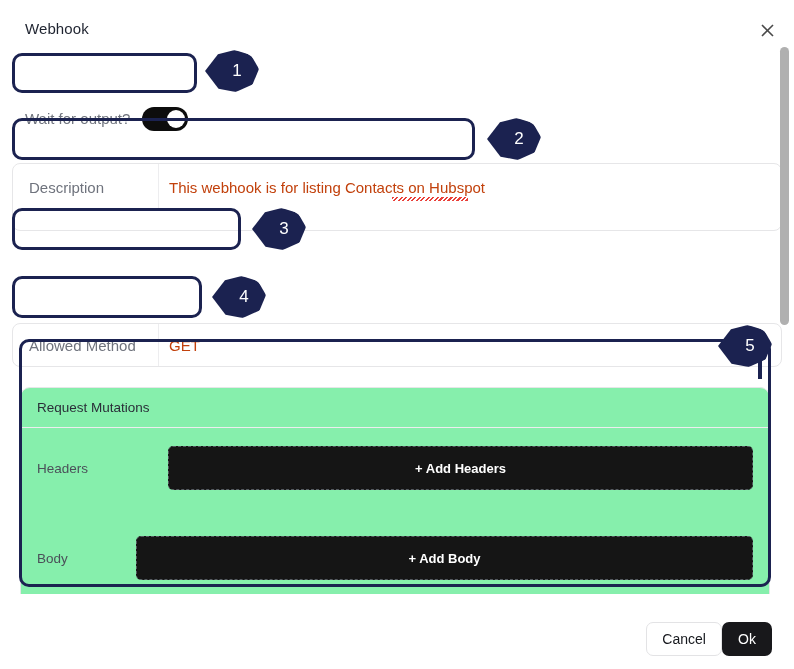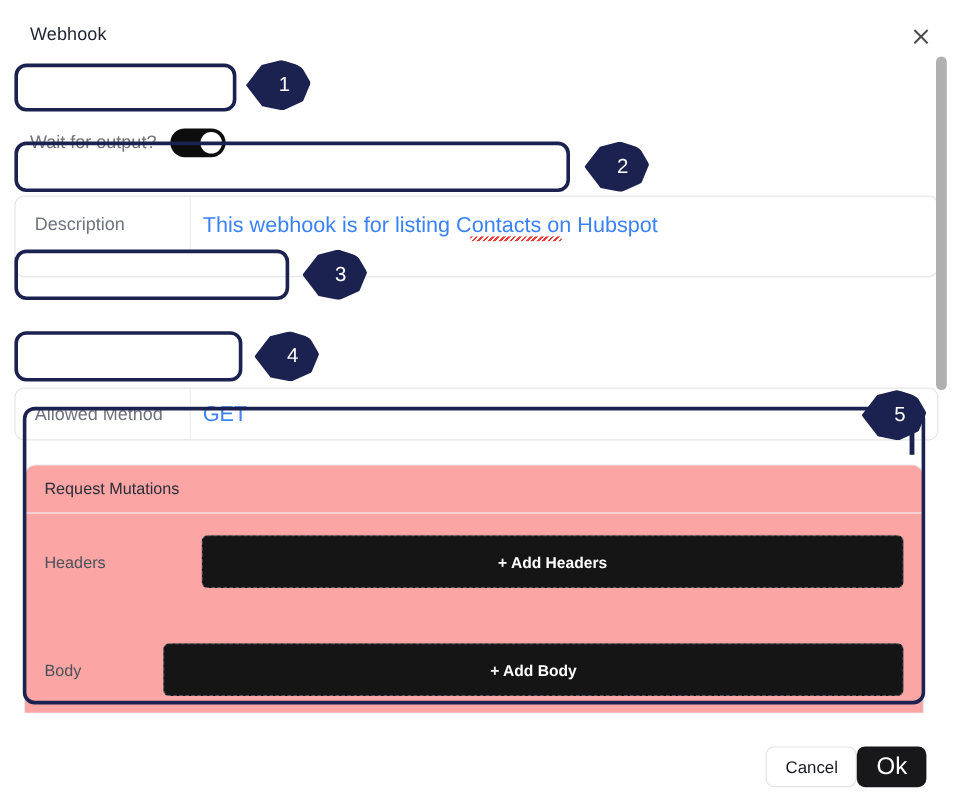--- a/index.html
+++ b/index.html
@@ -71,22 +71,22 @@
     padding-left: 16px;
     font-size: 15px;
     color: #6f737d;
     border-right: 1px solid #ededef;
   }
   .row-value {
     flex: 1;
     display: flex;
     align-items: center;
     padding-left: 10px;
-    font-size: 18px;
-    color: #3b82f6;
+    font-size: 15px;
+    color: #c2410c;
   }
 
   
   #row-wait { left: 12px; top: 53px; width: 770px; height: 37px; border: none; }
   #row-wait .row-label { border-right: none; width: 130px; flex:0 0 130px; padding-left: 13px;}
   .toggle {
     width: 46px; height: 24px;
     background: #0d0d0d;
     border-radius: 14px;
     position: relative;
@@ -118,21 +118,21 @@
     width: 16px; height: 16px;
     color: #52565f;
     cursor: pointer;
   }
 
   
   #mutations {
     position: absolute;
     left: 20px; top: 340px;
     width: 750px; height: 245px;
-    background: #fca5a5;
+    background: #86efac;
     border: 1px solid #e6e6e8;
     border-radius: 10px;
     overflow: hidden;
   }
   #mutations .card-head {
     height: 40px;
     display: flex; align-items: center;
     padding-left: 16px;
     font-size: 13.5px;
     color: #2a2e38;
@@ -191,21 +191,21 @@
     color: #16181d;
     display: flex; align-items: center; justify-content: center;
     padding: 0 14px;
     cursor: pointer;
   }
   .btn-ok {
     min-width: 48px; height: 34px;
     background: #18181b;
     border: none;
     border-radius: 7px;
-    font-size: 20px;
+    font-size: 14px;
     color: #ffffff;
     display: flex; align-items: center; justify-content: center;
     padding: 16px 16px;
     cursor: pointer;
   }
 
   
   .hl {
     position: absolute;
     border: 3px solid #1b2250;

